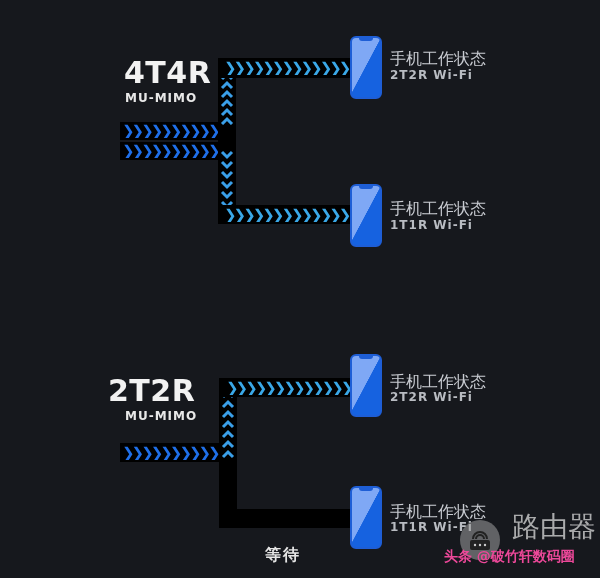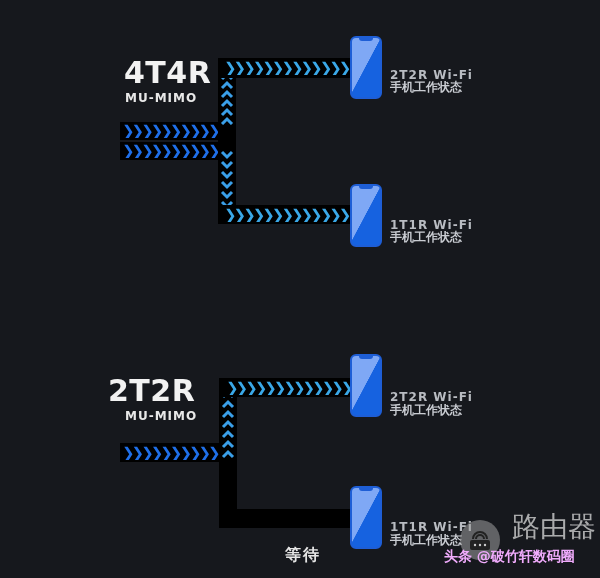--- a/index.html
+++ b/index.html
@@ -5,24 +5,24 @@
   html,body{margin:0;padding:0;}
   body{width:600px;height:578px;background:#16181d;position:relative;overflow:hidden;font-family:"DejaVu Sans","Liberation Sans",sans-serif;}
   .abs{position:absolute;}
   .title{color:#f2f2f2;font-weight:bold;font-size:30px;letter-spacing:0.5px;line-height:30px;}
   .sub{color:#e8e8e8;font-weight:bold;font-size:12px;letter-spacing:1px;line-height:16px;}
   .band{background:#000;}
   .arrows{display:flex;align-items:center;overflow:hidden;white-space:nowrap;}
   .chev{font-weight:bold;font-size:15px;line-height:15px;letter-spacing:-3px;}
   .phone{border:2px solid #1e5ed6;border-radius:6px;background:linear-gradient(118deg,#7fa8f5 0%,#7fa8f5 48%,#1662e0 49%,#1662e0 100%);box-sizing:border-box;}
   .notch{position:absolute;left:50%;top:0;width:14px;height:3px;background:#1e5ed6;transform:translateX(-50%);border-radius:0 0 3px 3px;}
-  .plabel{color:#c9ccd2;font-size:12px;font-weight:bold;line-height:16px;margin-top:28px;}
+  .plabel{color:#c9ccd2;font-size:16px;font-weight:normal;line-height:16px;}
   .plabel2{color:#b9bcc2;font-size:12px;font-weight:bold;line-height:16px;letter-spacing:1px;}
   .wait{color:#e6e6e6;font-size:16px;font-weight:bold;letter-spacing:2px;}
-  .wm{color:#f0abfc;}
+  .wm{color:#ec4899;}
 </style>
 </head>
 <body>
 
 <div class="abs title" style="left:124px;top:58px;">4T4R</div>
 <div class="abs sub" style="left:125px;top:90px;">MU-MIMO</div>
 
 <div class="abs band" style="left:120px;top:122px;width:115px;height:18px;"></div>
 <div class="abs band" style="left:120px;top:142px;width:115px;height:18px;"></div>
 <div class="abs arrows" style="left:122px;top:124px;width:110px;height:14px;">
@@ -109,21 +109,21 @@
   </div>
 <div class="abs plabel" style="left:390px;top:374px;">手机工作状态</div>
 <div class="abs plabel2" style="left:390px;top:389px;">2T2R Wi-Fi</div>
 
 <div class="abs phone" style="left:350px;top:486px;width:32px;height:63px;">
     <div class="notch"></div>
   </div>
 <div class="abs plabel" style="left:390px;top:504px;">手机工作状态</div>
 <div class="abs plabel2" style="left:390px;top:519px;">1T1R Wi-Fi</div>
 
-<div class="abs wait" style="left:285px;top:545px;">等待</div>
+<div class="abs wait" style="left:265px;top:545px;">等待</div>
 
 <div class="abs" style="left:460px;top:520px;width:40px;height:40px;border-radius:50%;background:rgba(160,160,160,0.55);">
   <svg width="40" height="40" viewBox="0 0 40 40">
     <path d="M13 19 a7 7 0 0 1 14 0" fill="none" stroke="#222" stroke-width="2"></path>
     <path d="M16 19 a4 4 0 0 1 8 0" fill="none" stroke="#222" stroke-width="2"></path>
     <rect x="10" y="20" width="20" height="10" rx="2" fill="#222"></rect>
     <circle cx="15" cy="25" r="1.2" fill="#ccc"></circle>
       <circle cx="20" cy="25" r="1.2" fill="#ccc"></circle>
       <circle cx="25" cy="25" r="1.2" fill="#ccc"></circle>
   </svg>

